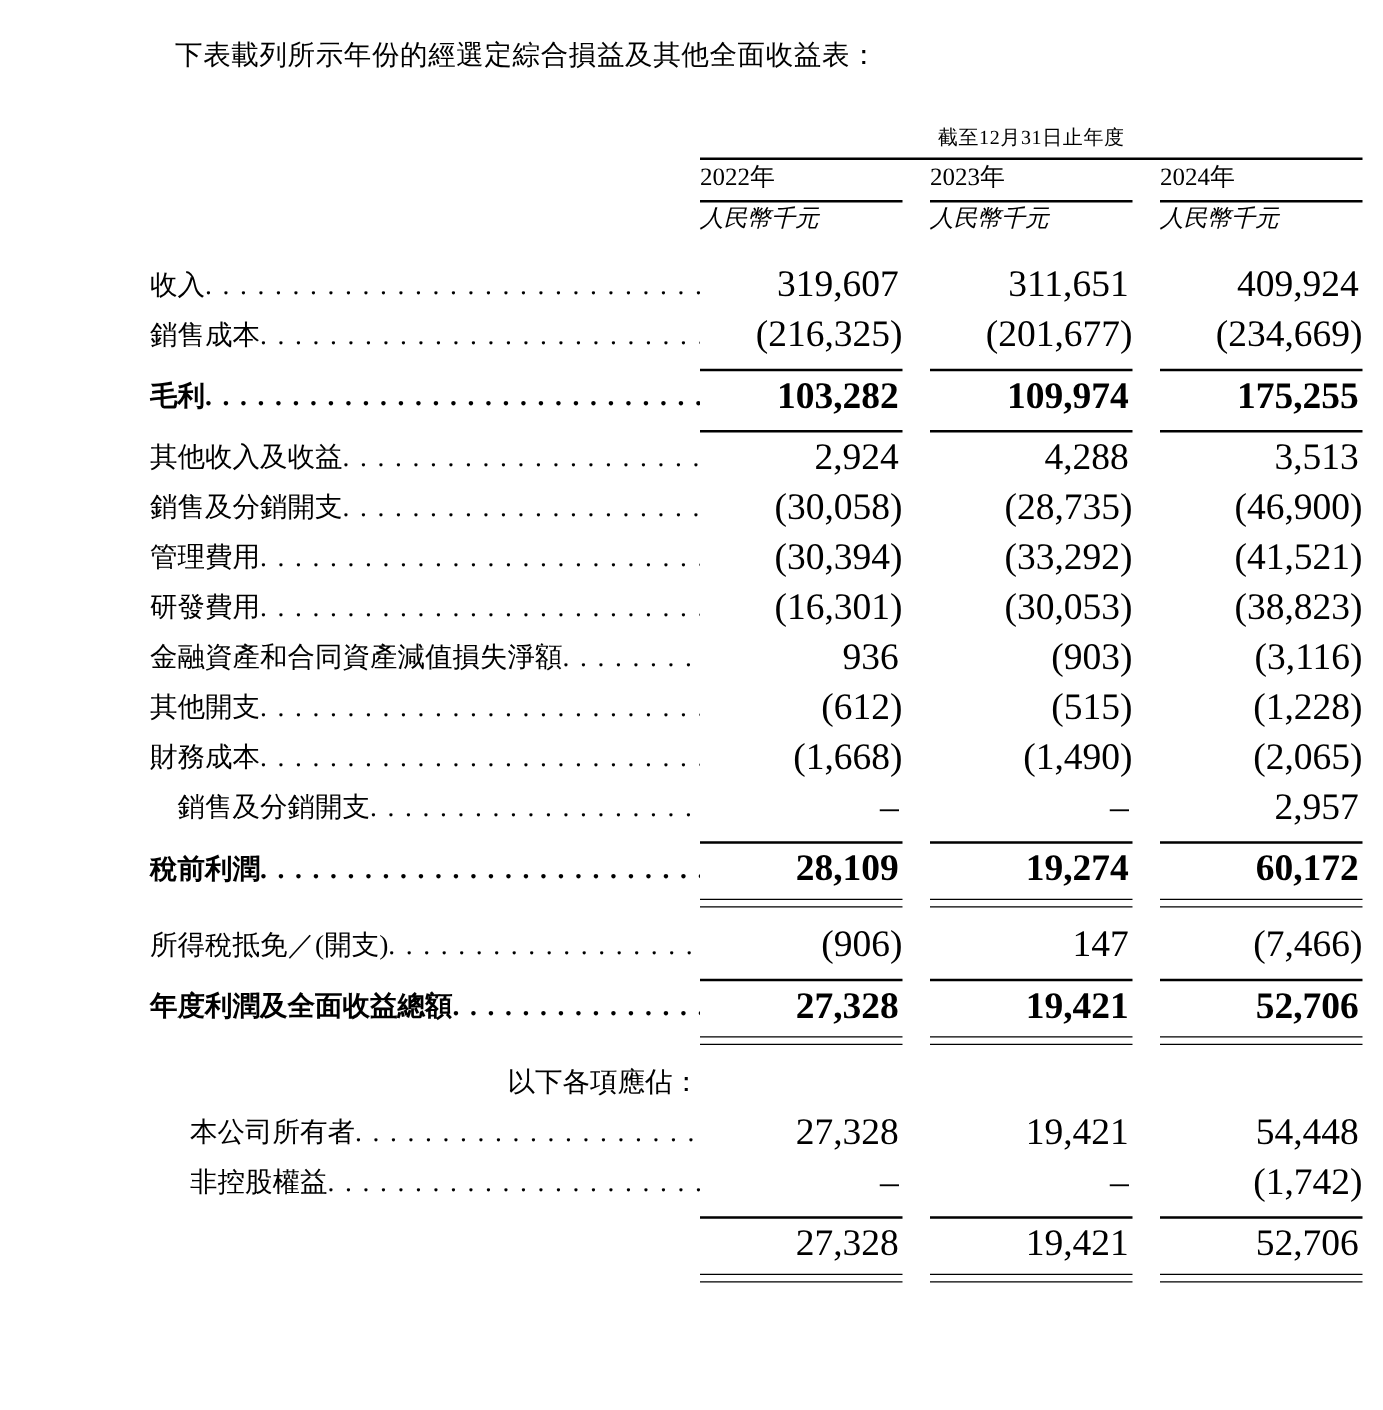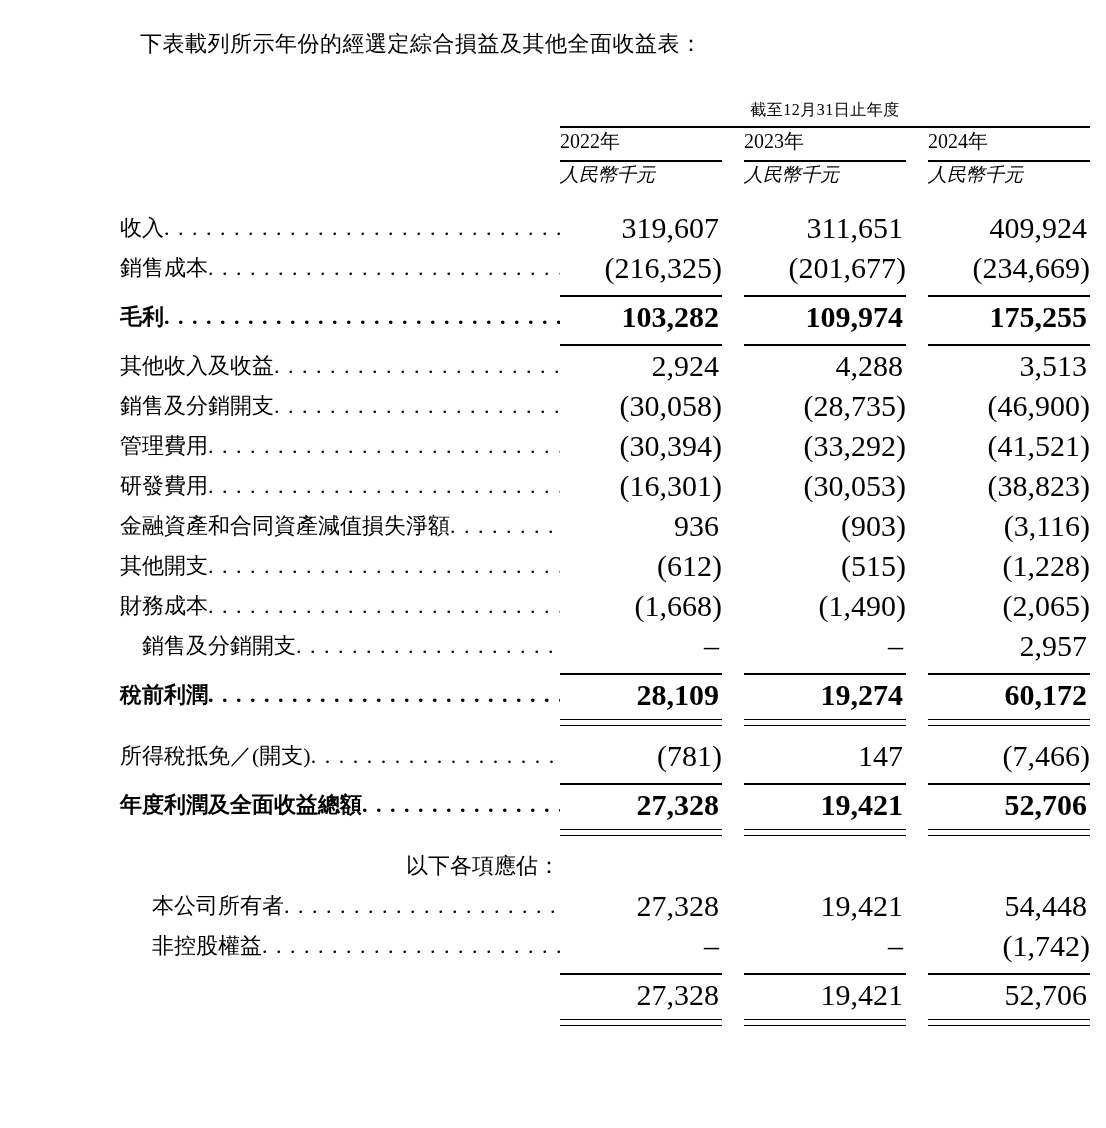--- a/index.html
+++ b/index.html
@@ -381,21 +381,21 @@
             <div class="dbl"></div>
           </td>
       </tr>
 
       <tr class="spacer-sm">
           <td colspan="6"></td>
         </tr>
 
       <tr class="data-row">
         <td class="lbl"><span class="txt">所得稅抵免／(開支)</span><span class="leader" style="width: 249.344px;"></span></td>
-        <td class="num paren">(781)</td>
+        <td class="num paren">(906)</td>
           <td></td>
         <td class="num plain">147</td>
           <td></td>
         <td class="num paren">(7,466)</td>
       </tr>
 
       <tr class="rule-row">
         <td></td>
         <td>
             <div class="ln"></div>

